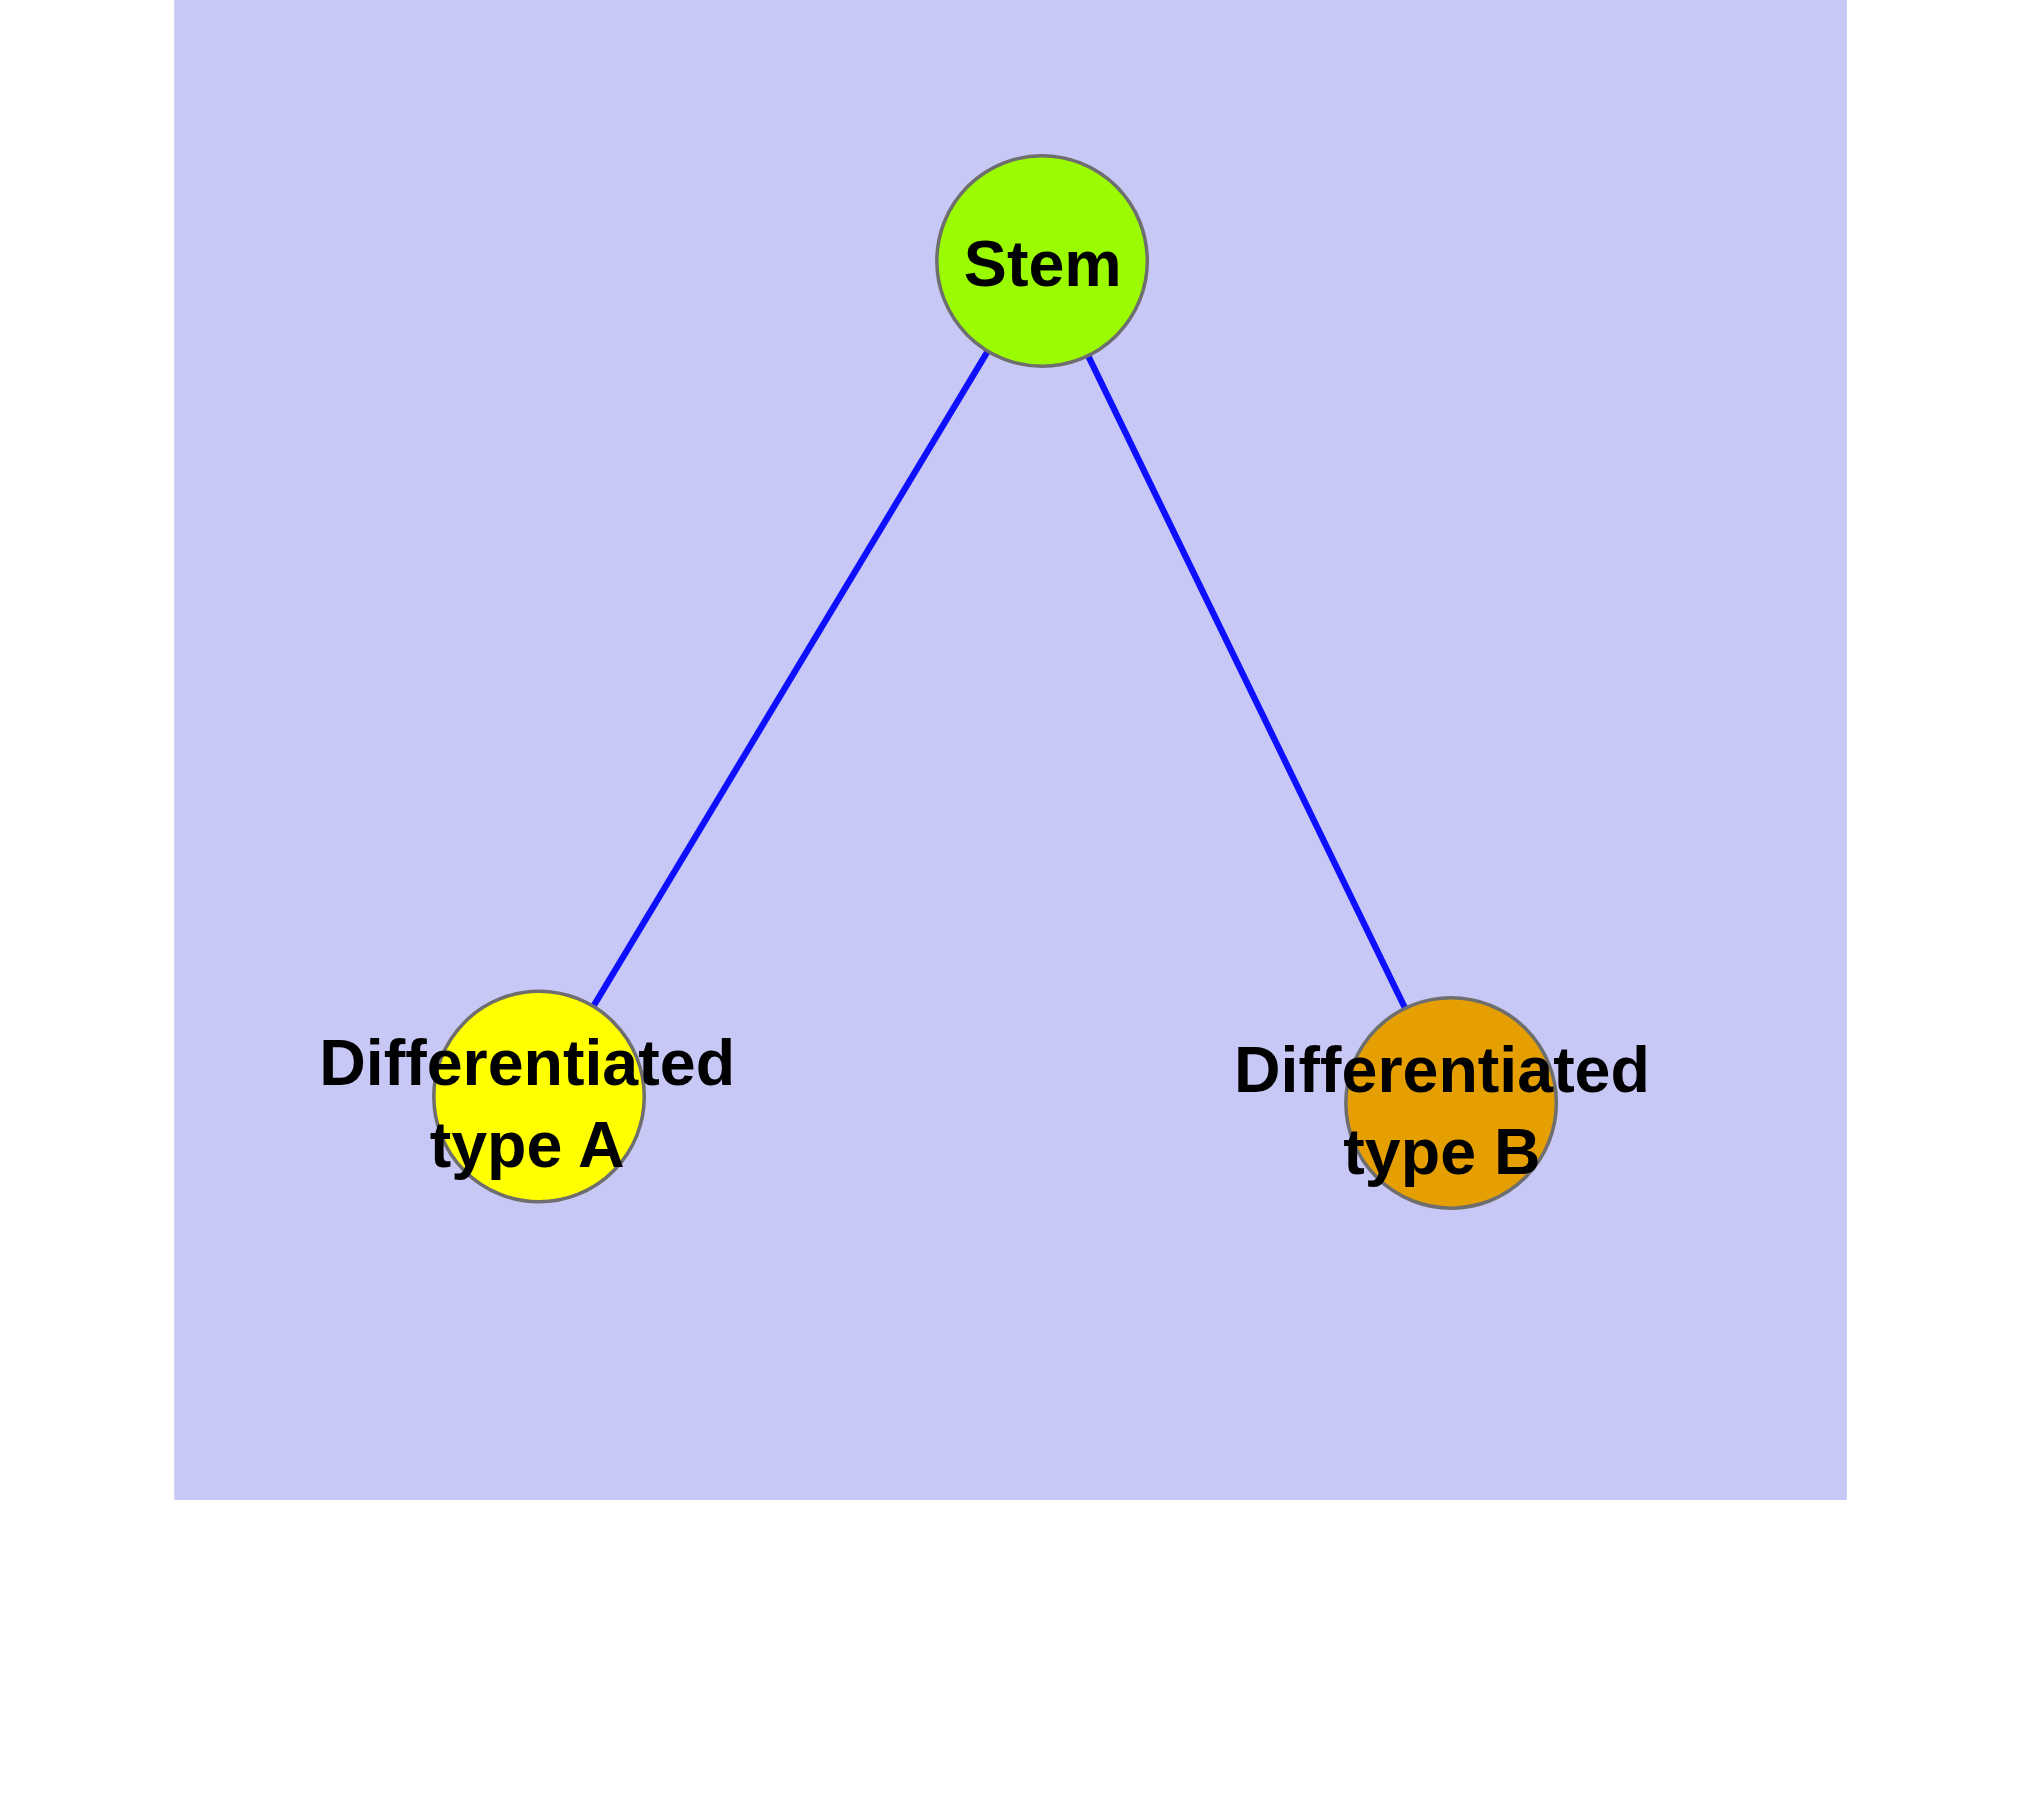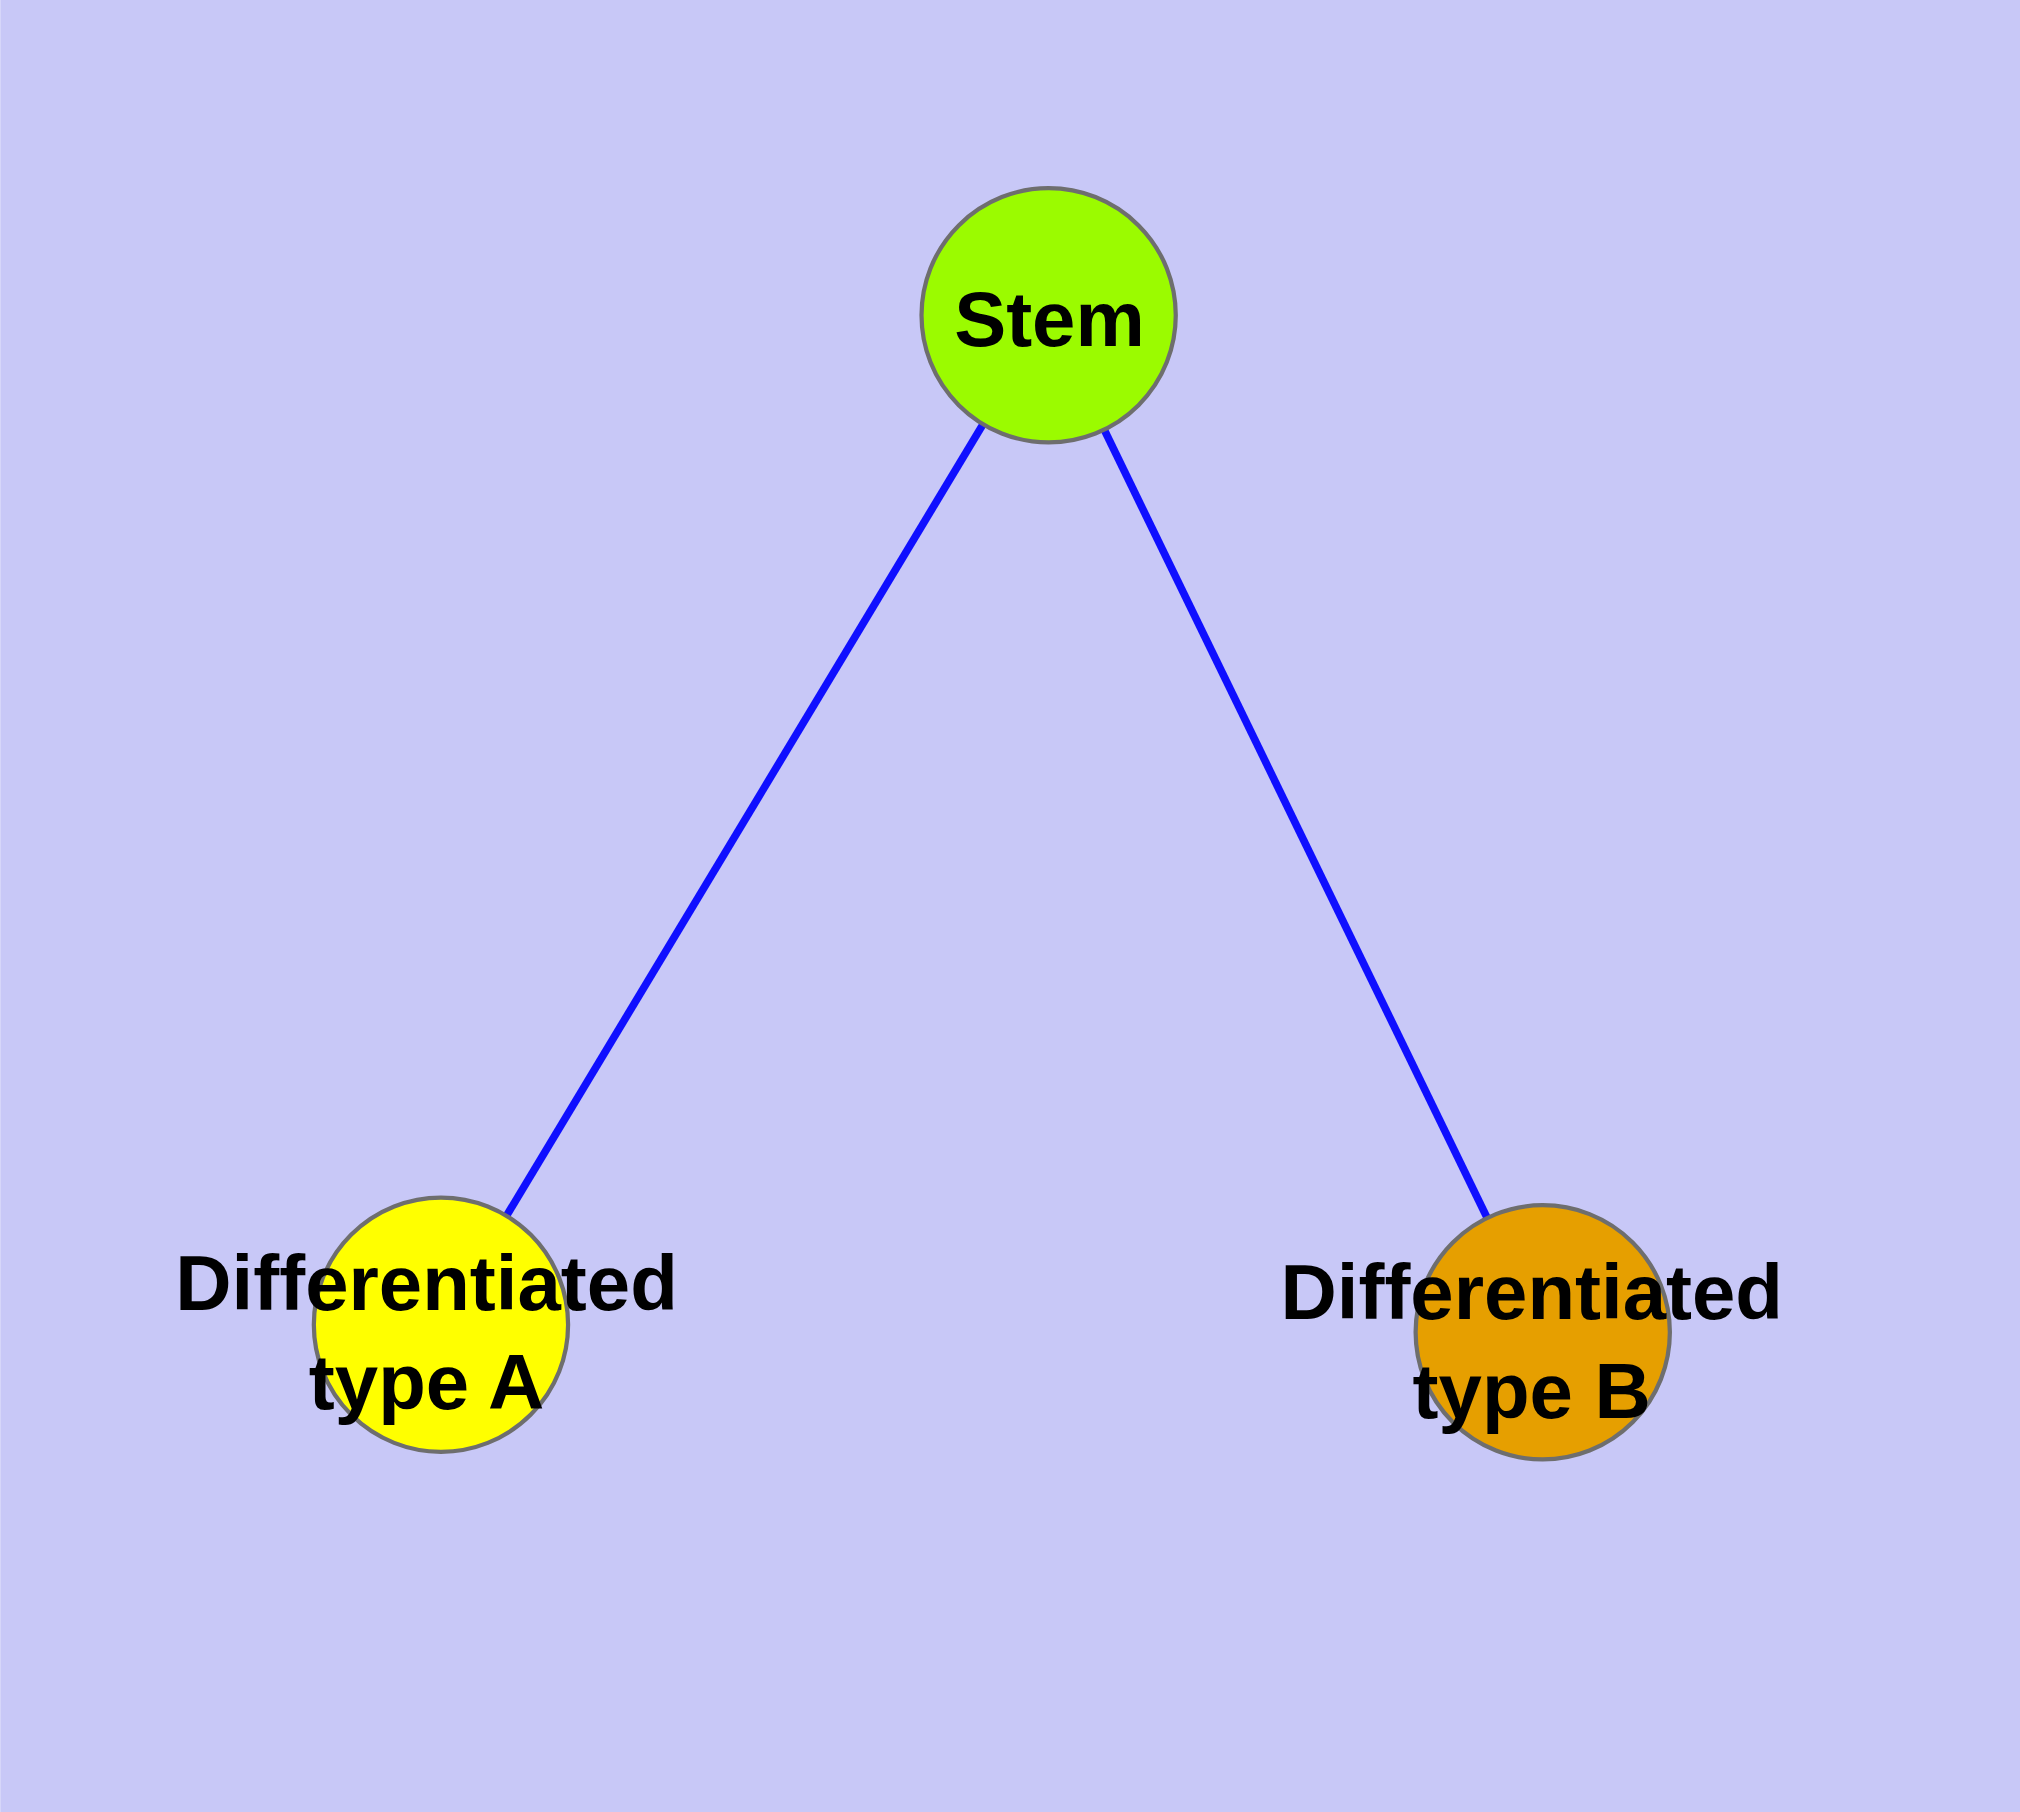--- a/index.html
+++ b/index.html
@@ -6,21 +6,21 @@
     margin: 0;
     padding: 0;
     width: 2021px;
     height: 1812px;
     overflow: hidden;
     font-family: "Liberation Sans", sans-serif;
   }
   .stage {
     position: relative;
     width: 2021px;
-    height: 1812px;
+    height: 1500px;
   }
   .stage svg {
     display: block;
     width: 100%;
     height: 100%;
   }
   .node-label {
     font-family: "Liberation Sans", sans-serif;
     font-weight: bold;
   }

